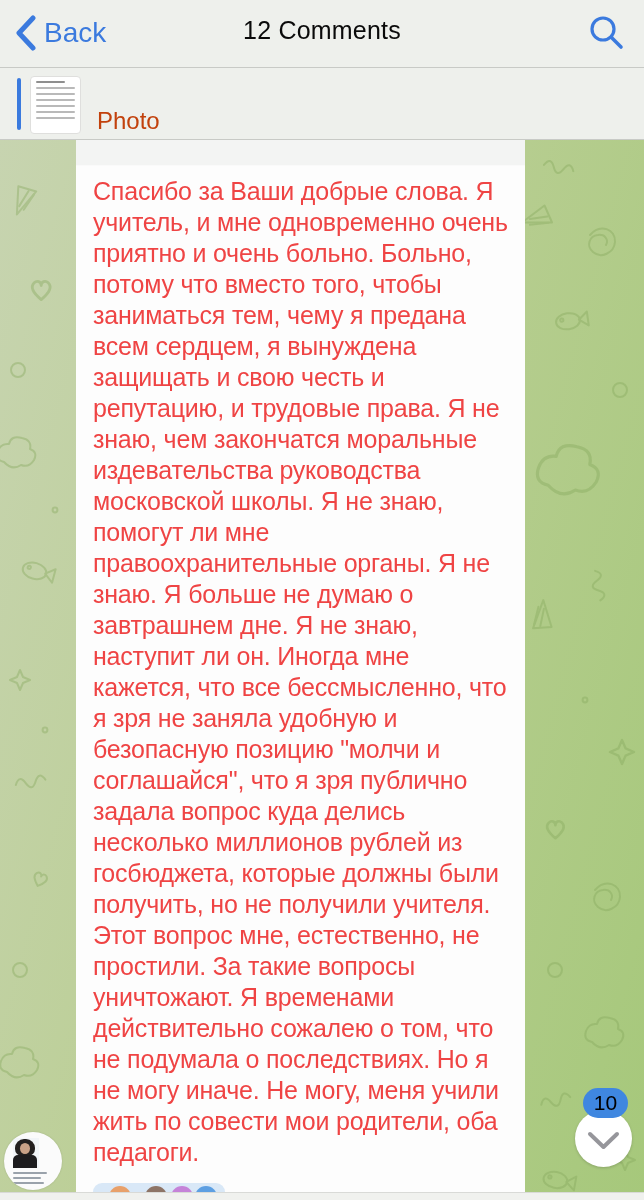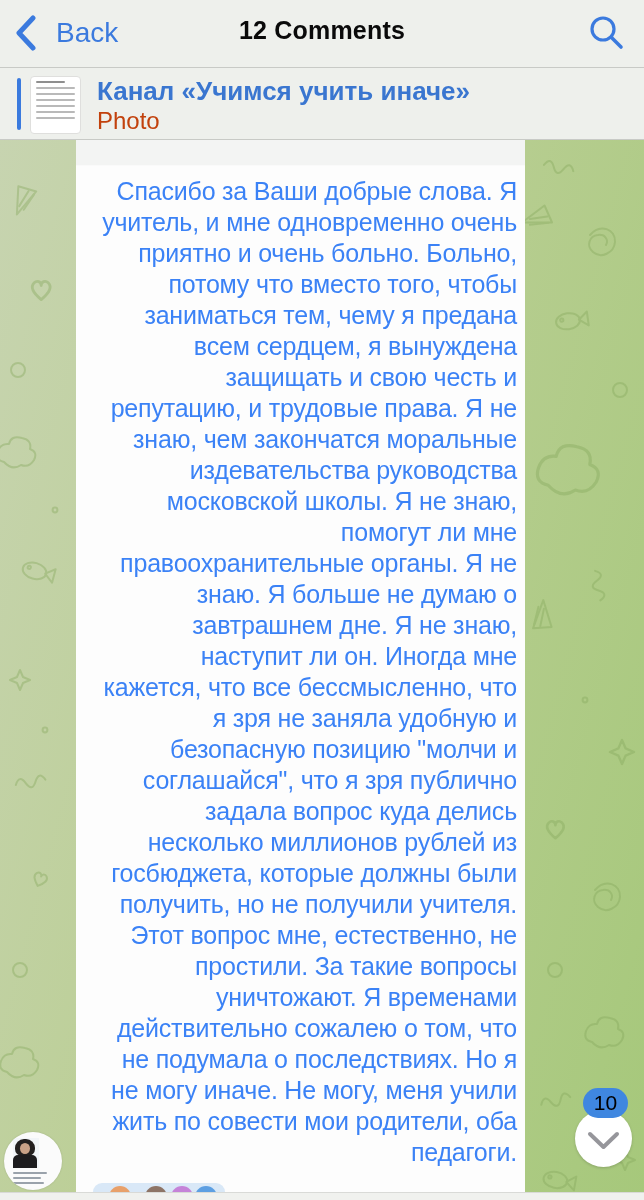--- a/index.html
+++ b/index.html
@@ -11,26 +11,26 @@
   .stage{position:absolute;inset:0;width:644px;height:1200px;overflow:hidden;}
 
   
   .nav-bar{
     position:absolute;left:0;top:0;width:644px;height:67px;
     background:#eef0ec;border-bottom:1px solid #c8cac6;
     z-index:30;
   }
   .back-button{
     position:absolute;left:14px;top:12px;height:42px;
-    display:flex;align-items:center;gap:20px;cursor:pointer;
+    display:flex;align-items:center;gap:8px;cursor:pointer;
   }
   .back-label{color:#3b7ade;font-size:28px;line-height:42px;}
   .nav-title{
     position:absolute;left:0;top:16px;width:644px;text-align:center;
-    font-size:25px;font-weight:bold;color:#0a0a0a;letter-spacing:.2px;
+    font-size:25px;font-weight:normal;color:#0a0a0a;letter-spacing:.2px;
   }
   .search-button{position:absolute;right:18px;top:13px;width:40px;height:40px;cursor:pointer;}
 
   
   .pinned-bar{
     position:absolute;left:0;top:68px;width:644px;height:71px;
     background:#eef0ec;border-bottom:1px solid #c8cac6;z-index:30;
   }
   .pinned-line{
     position:absolute;left:17px;top:10px;width:4px;height:52px;
@@ -63,22 +63,22 @@
   .message-bubble{
     position:absolute;left:76px;top:0px;width:449px;height:1052px;
     background:#fdfdfd;z-index:5;
   }
   .photo-bottom-edge{
     position:absolute;left:0;top:0;width:449px;height:25px;
     background:#f3f4f3;border-bottom:1px solid #fafafa;
   }
   .message-text{
     position:absolute;left:17px;top:36px;width:424px;
-    font-size:25px;line-height:31px;color:#3b82f6;
-    letter-spacing:-0.2px;white-space:pre-line;text-align:right;
+    font-size:25px;line-height:31px;color:#ef4444;
+    letter-spacing:-0.2px;white-space:pre-line;
   }
   .attachment-image{
     position:absolute;left:17px;top:1043px;width:132px;height:9px;
     background:#d9e8f7;border-radius:12px 12px 0 0;overflow:hidden;
   }
   .attachment-image .blob{position:absolute;border-radius:50%;width:22px;height:22px;top:3px;}
   .blob.b1{left:16px;background:#e8a06a;}
   .blob.b2{left:52px;background:#8d7466;}
   .blob.b3{left:78px;background:#c583d8;}
   .blob.b4{left:102px;background:#5d9fe2;}
@@ -265,19 +265,18 @@
     <div class="pinned-line"></div>
     <div class="pinned-thumb">
       <div class="tline first"></div>
       <div class="tline"></div>
       <div class="tline"></div>
       <div class="tline"></div>
       <div class="tline"></div>
       <div class="tline"></div>
       <div class="tline"></div>
     </div>
-    <div class="pinned-title">Канал «Учимся учить иначе»</div>
     <div class="pinned-subtitle">Photo</div>
   </div>
 
   <div class="input-bar-edge"></div>
 
 </div>
 
 </body></html>

